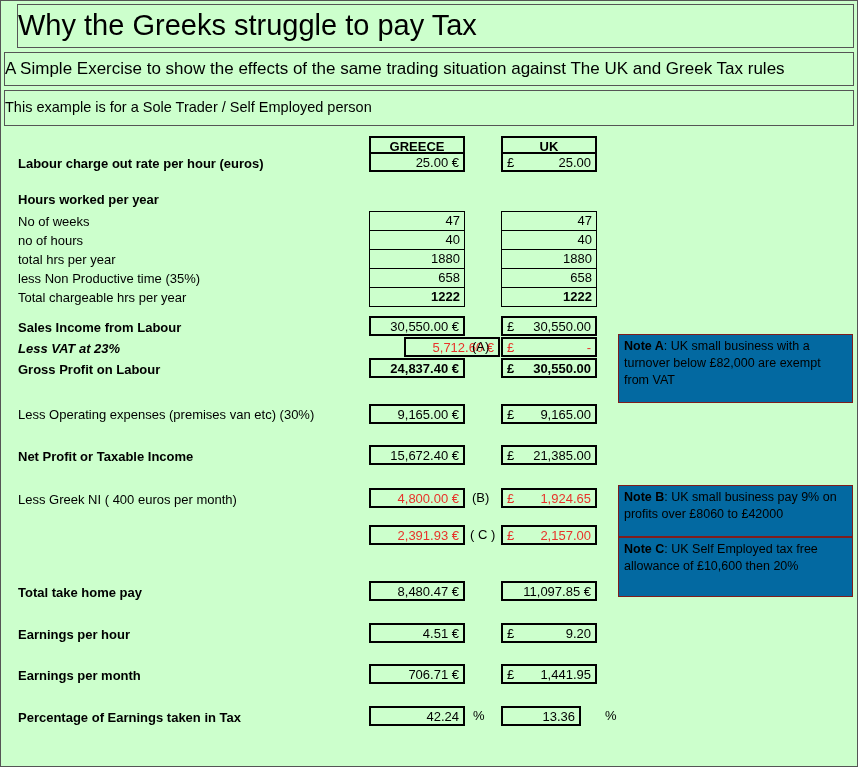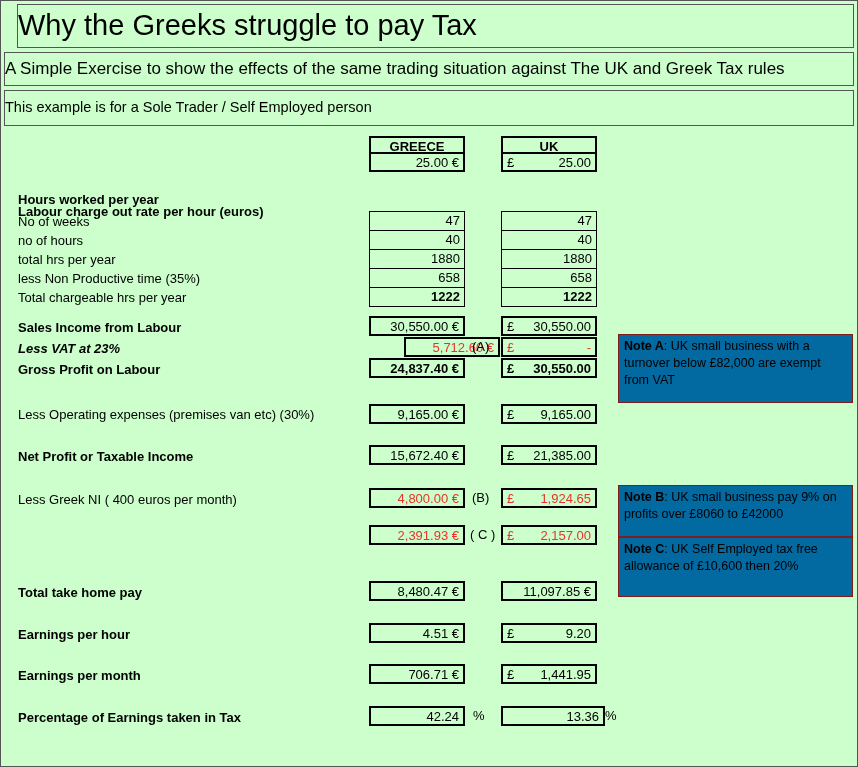--- a/index.html
+++ b/index.html
@@ -110,21 +110,21 @@
 
   <div class="title-band">Why the Greeks struggle to pay Tax</div>
   <div class="sub-band">A Simple Exercise to show the effects of the same trading situation against The UK and Greek Tax rules</div>
   <div class="sub-band2">This example is for a Sole Trader / Self Employed person</div>
 
   <div class="grid">
 
     <div class="cell center thick bold" style="left:365px; top:4px; width:96px;">GREECE</div>
     <div class="cell center thick bold" style="left:497px; top:4px; width:96px;">UK</div>
 
-    <div class="lbl bold" style="left:14px; top:24px;margin-top:48px;">Labour charge out rate per hour (euros)</div>
+    <div class="lbl bold" style="left:14px; top:24px;">Labour charge out rate per hour (euros)</div>
     <div class="cell thick" style="left:365px; top:20px; width:96px;">25.00 €</div>
     <div class="cell thick" style="left:497px; top:20px; width:96px;">
       <span class="cur">£</span><span>25.00</span>
     </div>
 
     <div class="lbl bold" style="left:14px; top:60px;">Hours worked per year</div>
 
     <div class="lbl" style="left:14px; top:82px;">No of weeks</div>
     <div class="cell" style="left:365px; top:79px; width:96px;">47</div>
     <div class="cell" style="left:497px; top:79px; width:96px;">47</div>
@@ -201,21 +201,21 @@
 
     <div class="lbl bold" style="left:14px; top:536px;">Earnings per month</div>
     <div class="cell thick" style="left:365px; top:532px; width:96px;">706.71 €</div>
     <div class="cell thick" style="left:497px; top:532px; width:96px;">
       <span class="cur">£</span><span>1,441.95</span>
     </div>
 
     <div class="lbl bold" style="left:14px; top:578px;">Percentage of Earnings taken in Tax</div>
     <div class="cell thick" style="left:365px; top:574px; width:96px;">42.24</div>
     <div class="pct" style="left:469px; top:576px;">%</div>
-    <div class="cell thick" style="left:497px; top:574px; width:104px;">13.36</div>
+    <div class="cell thick" style="left:497px; top:574px; width:80px;">13.36</div>
     <div class="pct" style="left:601px; top:576px;">%</div>
 
     <div class="note" style="left:614px; top:202px; width:235px; height:69px;">
       <span style="font-weight:bold;">Note A</span><span>: UK small business with a turnover below £82,000 are exempt from VAT</span>
     </div>
 
     <div class="note" style="left:614px; top:353px; width:235px; height:52px;">
       <span style="font-weight:bold;">Note B</span><span>: UK small business pay 9% on profits over £8060 to £42000</span>
     </div>
 

